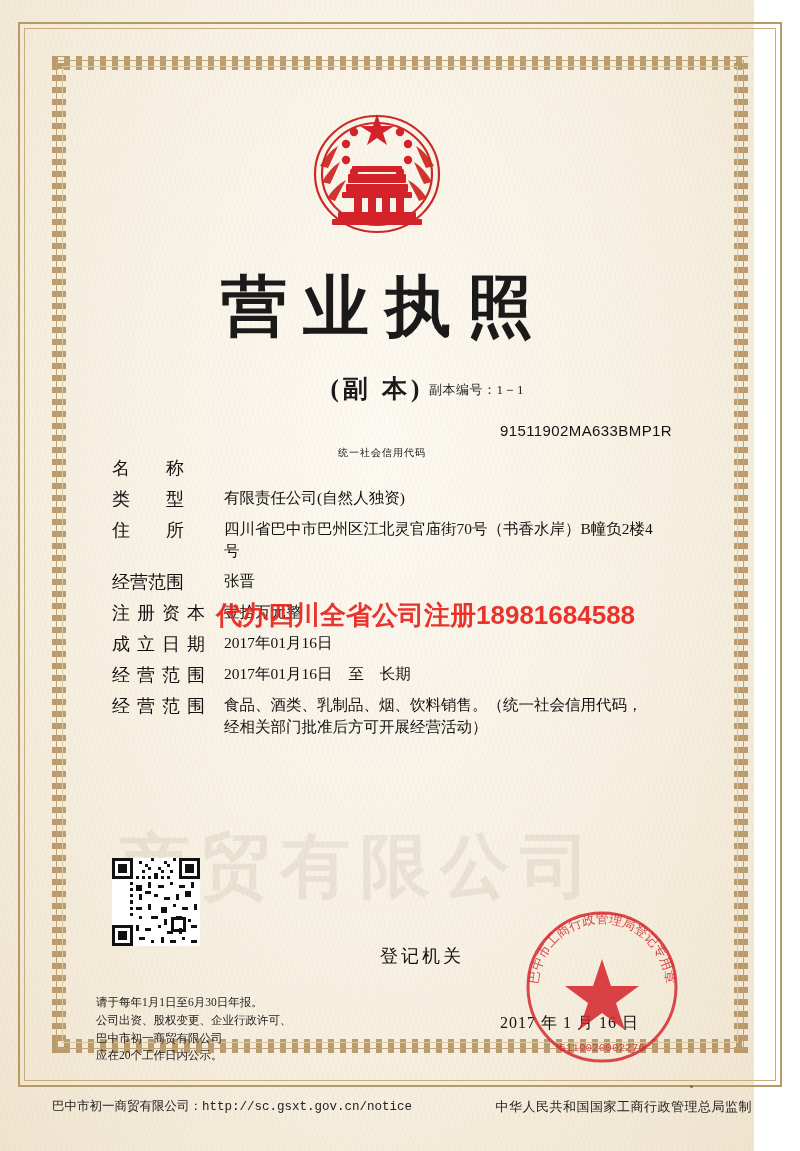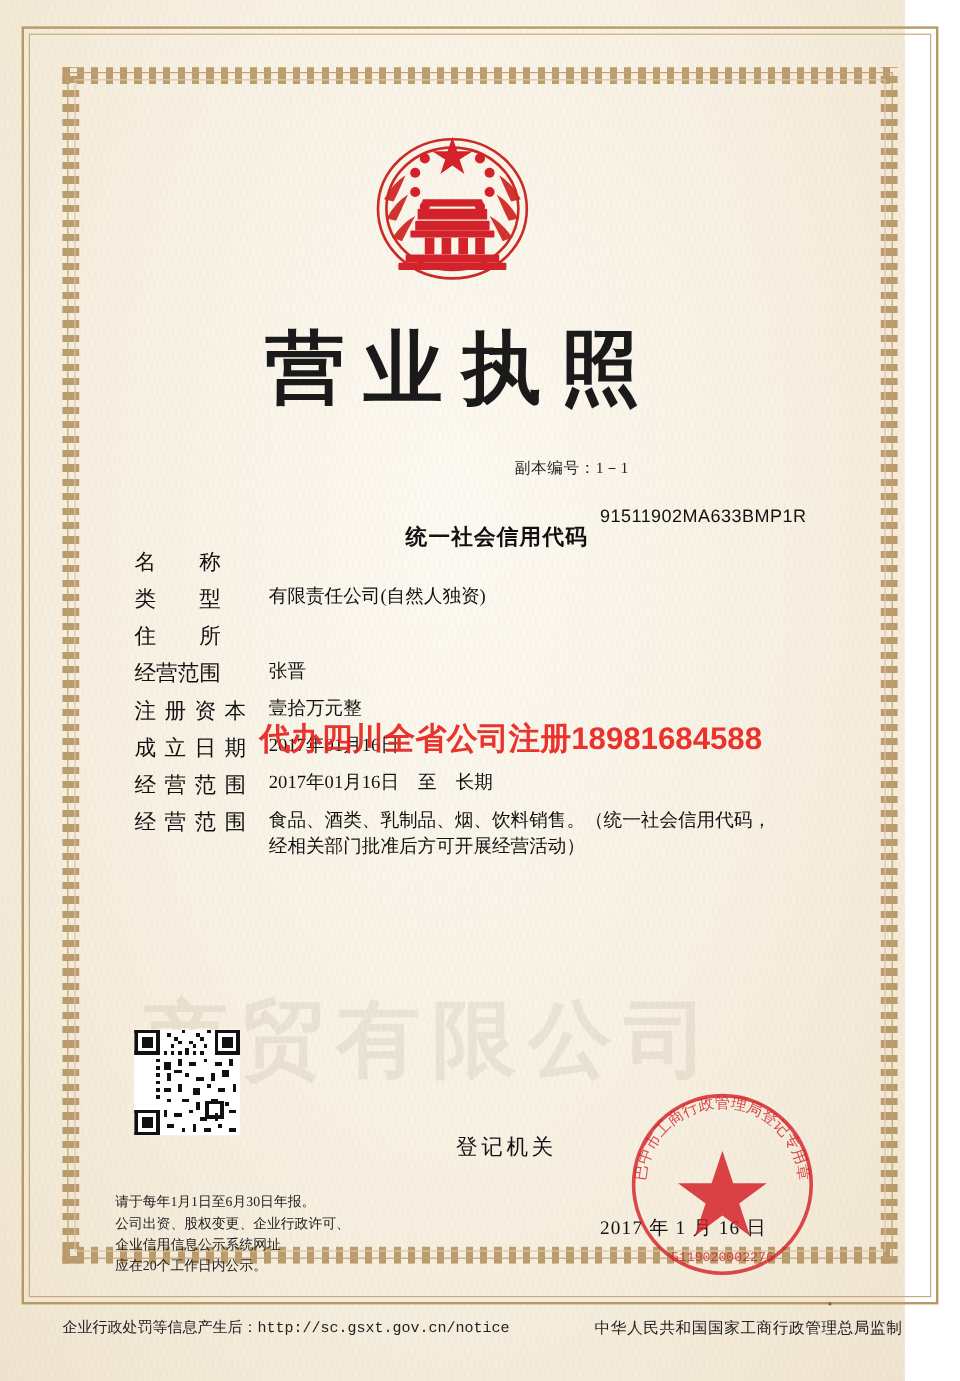--- a/index.html
+++ b/index.html
@@ -120,25 +120,24 @@
     top: 381px;
     font-size: 13px;
     color: #222;
     letter-spacing: 0.5px;
   }
 
   
   .credit-label {
     position: absolute;
     left: 338px;
-    top: 435px;
-    font-size: 18px;
+    top: 446px;
+    font-size: 10px;
     color: #111;
     letter-spacing: 1px;
-    font-weight: bold;
   }
   .credit-code {
     position: absolute;
     left: 500px;
     top: 422px;
     font-size: 15px;
     color: #111;
     font-family: "Liberation Sans", sans-serif;
     letter-spacing: 0.4px;
   }
@@ -332,38 +331,40 @@
         <rect x="66" y="102" width="8" height="14"></rect>
         <rect x="80" y="102" width="8" height="14"></rect>
         <rect x="94" y="102" width="8" height="14"></rect>
         <rect x="36" y="116" width="78" height="7" rx="1"></rect>
         <rect x="30" y="123" width="90" height="6" rx="1"></rect>
       </g>
     </svg>
   </div>
 
   <div class="title">营业执照</div>
+  <div class="subtitle">(副 本)</div>
   <div class="copy-no">副本编号：1－1</div>
 
   <div class="credit-label">统一社会信用代码</div>
   <div class="credit-code">91511902MA633BMP1R</div>
 
   <div class="fields">
 
     <div class="field-row">
       <div class="field-label">名　　称</div>
     </div>
 
     <div class="field-row">
       <div class="field-label">类　　型</div>
       <div class="field-value">有限责任公司(自然人独资)</div>
     </div>
 
     <div class="field-row">
       <div class="field-label">住　　所</div>
+      <div class="field-value wrap">四川省巴中市巴州区江北灵官庙街70号（书香水岸）B幢负2楼4号</div>
     </div>
 
     <div class="field-row">
       <div class="field-label">经营范围</div>
       <div class="field-value">张晋</div>
     </div>
 
     <div class="field-row capital-row">
       <div class="field-label sp4">注册资本</div>
       <div class="field-value">壹拾万元整</div>
@@ -501,23 +502,23 @@
       <path id="sealArcTop" d="M 18 82 A 64 64 0 0 1 146 82" fill="none"></path>
       <g opacity="0.8" fill="#d4232a" font-size="11" font-family="Liberation Mono, monospace">
         <text x="82" y="146" text-anchor="middle">5119020002276</text>
       </g>
     </svg>
   </div>
 
   <div class="notes">
     <div>请于每年1月1日至6月30日年报。</div>
     <div>公司出资、股权变更、企业行政许可、</div>
-    <div>企业信用信息公示系统网址</div>
+    <div>巴中市初一商贸有限公司</div>
     <div>应在20个工作日内公示。</div>
   </div>
 
   <span class="corner-dot" style="left:690px; top:1085px;"></span>
 </div>
 
 <div class="footer-left">
-  <span class="cn">企业行政处罚等信息产生后：</span><span>http://sc.gsxt.gov.cn/notice</span>
+  <span class="cn">巴中市初一商贸有限公司：</span><span>http://sc.gsxt.gov.cn/notice</span>
 </div>
 <div class="footer-right">中华人民共和国国家工商行政管理总局监制</div>
 
 </body></html>

